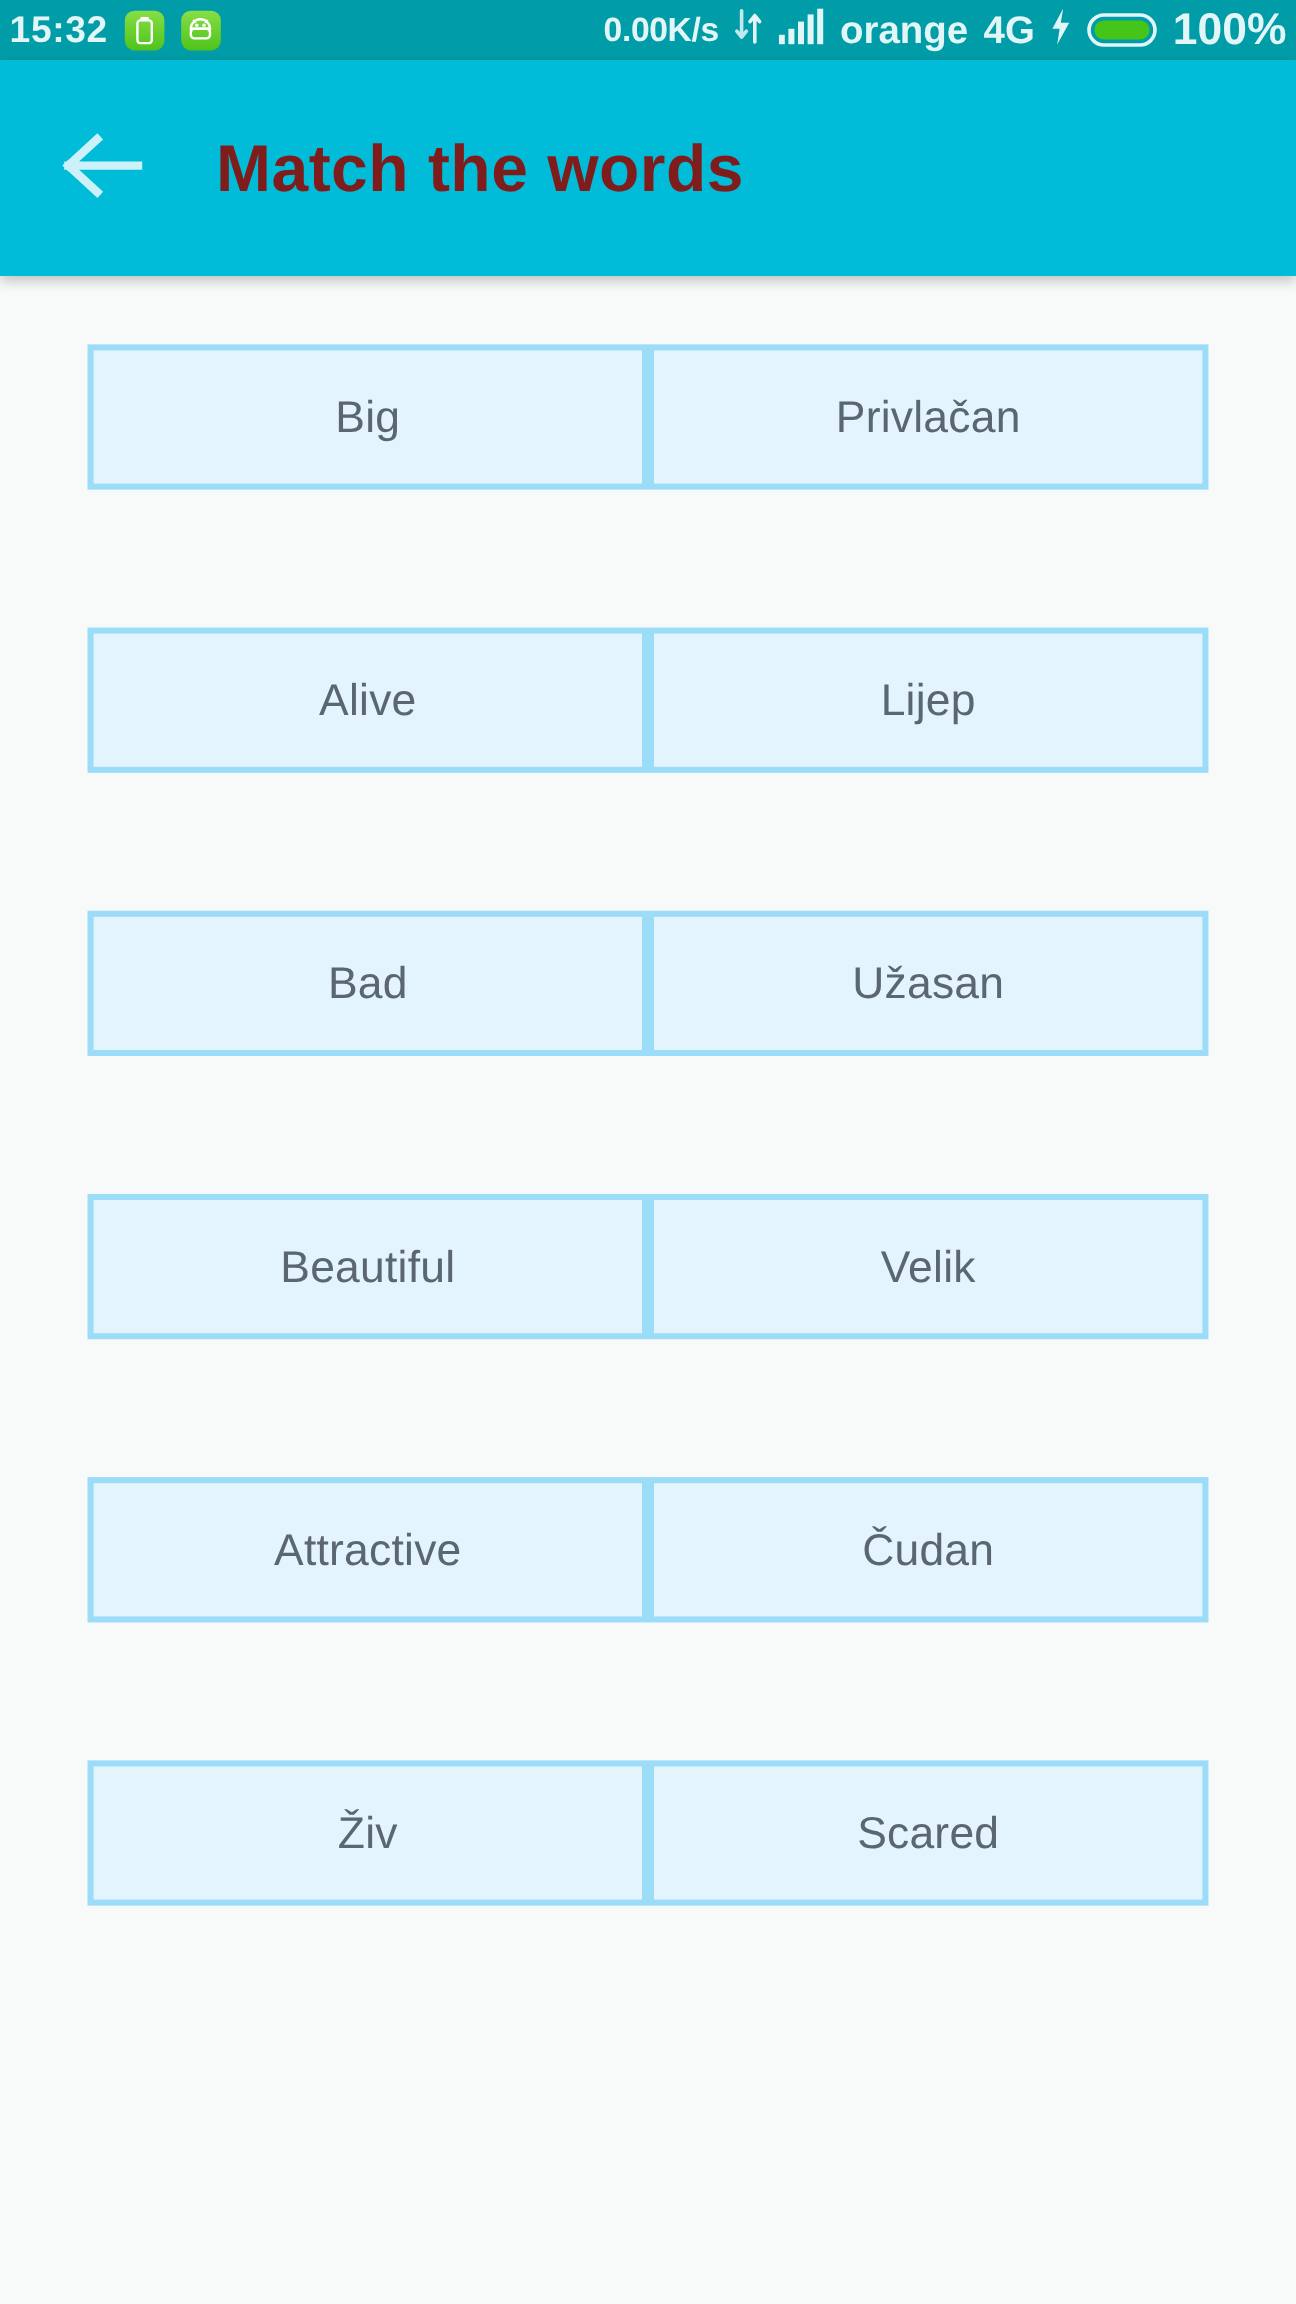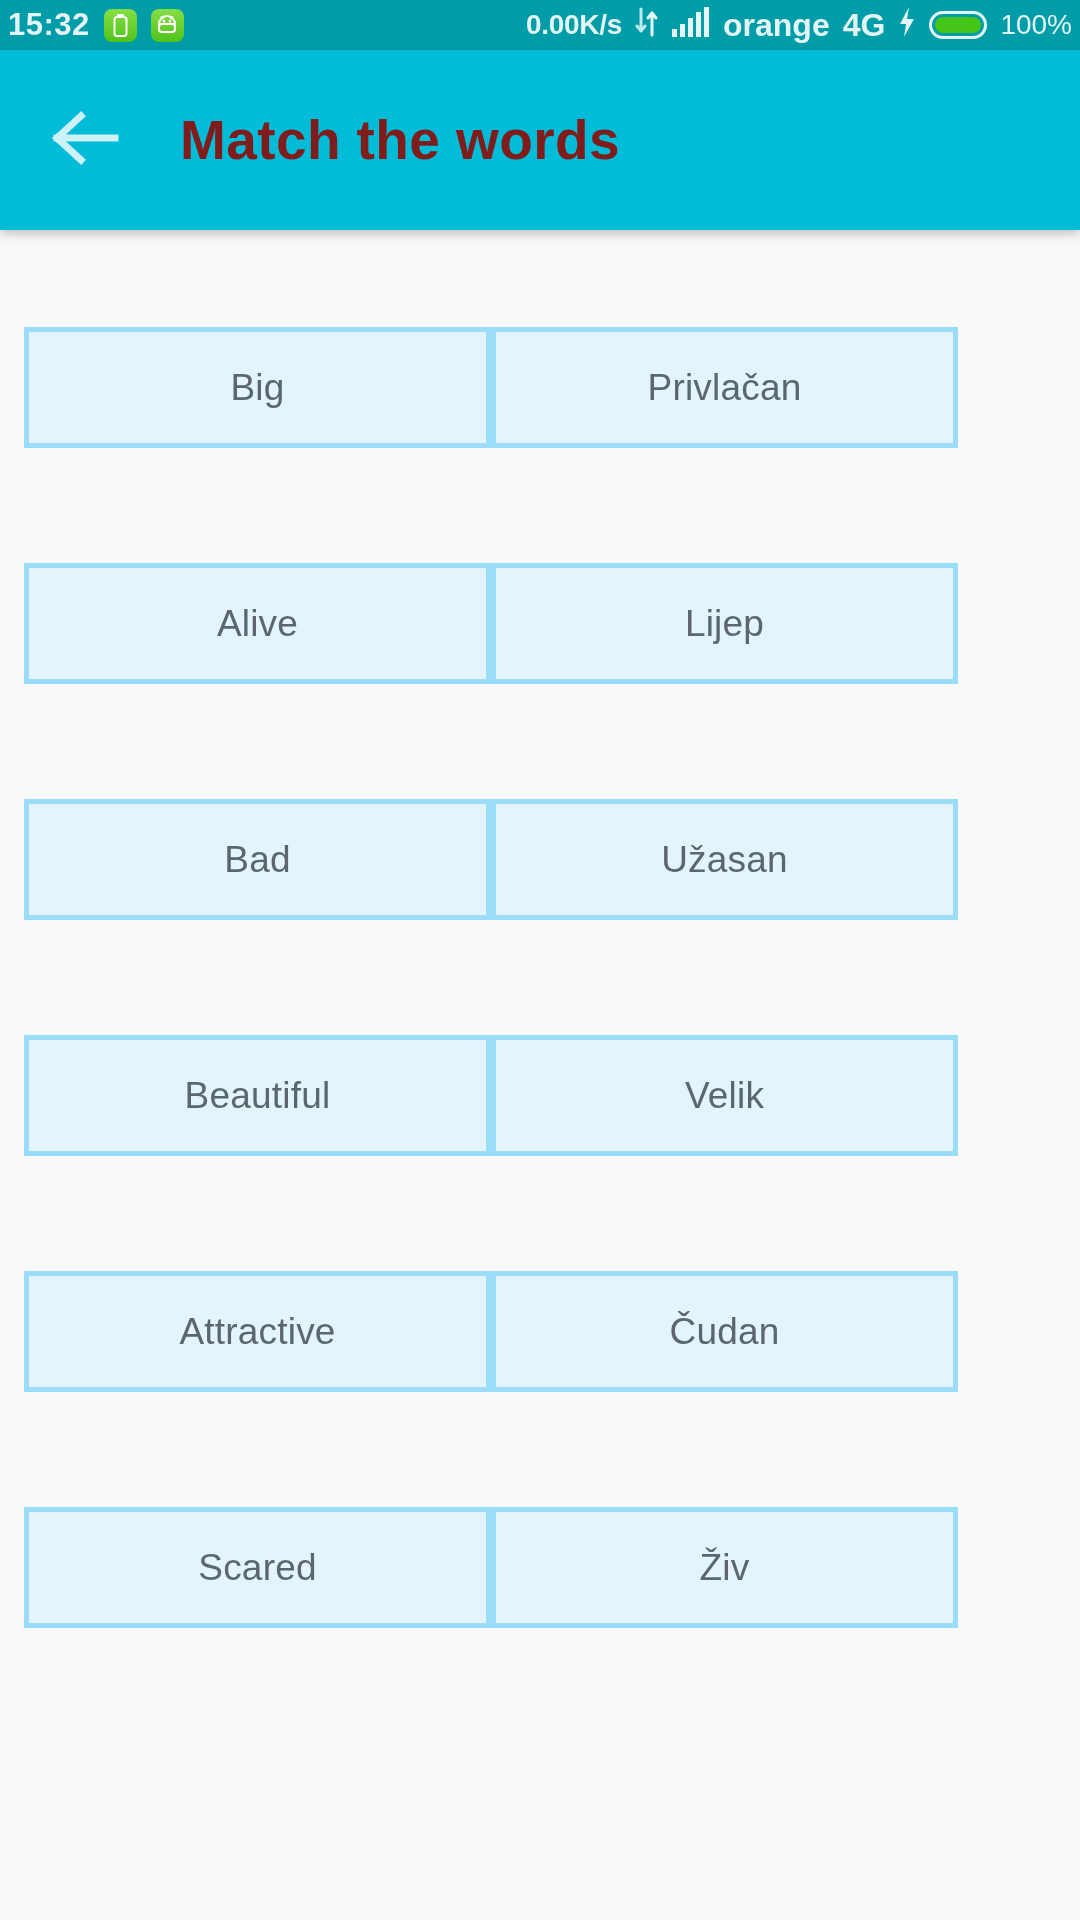--- a/index.html
+++ b/index.html
@@ -25,21 +25,21 @@
     width:33px; height:33px; border-radius:8px;
     background:linear-gradient(180deg,#86DE45,#4FC31C);
     display:flex; align-items:center; justify-content:center;
   }
   .sb-right{
     margin-left:auto; display:flex; align-items:center; gap:13px;
     font-size:28px; font-weight:bold; color:#E2F5F7;
   }
   .sb-speed{ font-size:28px; font-weight:bold; letter-spacing:-.3px; }
   .sb-carrier{ font-size:32px; font-weight:bold; }
-  .sb-pct{ font-size:28px; font-weight:normal; }
+  .sb-pct{ font-size:37px; font-weight:bold; }
   .batt{
     width:58px; height:28px; border:3px solid #E2F5F7; border-radius:14px;
     padding:3px; display:flex;
   }
   .batt-fill{ flex:1; background:#45C41A; border-radius:9px; }
 
   
   .appbar{
     position:absolute; top:50px; left:0;
     width:1080px; height:180px;
@@ -59,24 +59,23 @@
   }
 
   
   .content{
     position:absolute; top:230px; left:0;
     width:1080px; height:1690px;
     background:#F8F9F9;
     padding-top:57px;
   }
   .row{
-    display:flex; justify-content:flex-start;
+    display:flex; justify-content:center;
     padding:0 24px;
     margin-bottom:115px;
-    margin-top:40px;
   }
   .card{
     width:467px; height:121px;
     border:5px solid #9BDCF8;
     background:#E3F4FC;
     display:flex; align-items:center; justify-content:center;
     cursor:pointer;
   }
   .card-label{
     font-size:37px; color:#5B6670; letter-spacing:.2px;
@@ -191,20 +190,20 @@
     <div class="card">
         <span class="card-label">Attractive</span>
       </div>
     <div class="card">
         <span class="card-label">Čudan</span>
       </div>
   </div>
 
   <div class="row">
     <div class="card">
+        <span class="card-label">Živ</span>
+      </div>
+    <div class="card">
         <span class="card-label">Scared</span>
       </div>
-    <div class="card">
-        <span class="card-label">Živ</span>
-      </div>
   </div>
 
 </div>
 
 </body></html>

